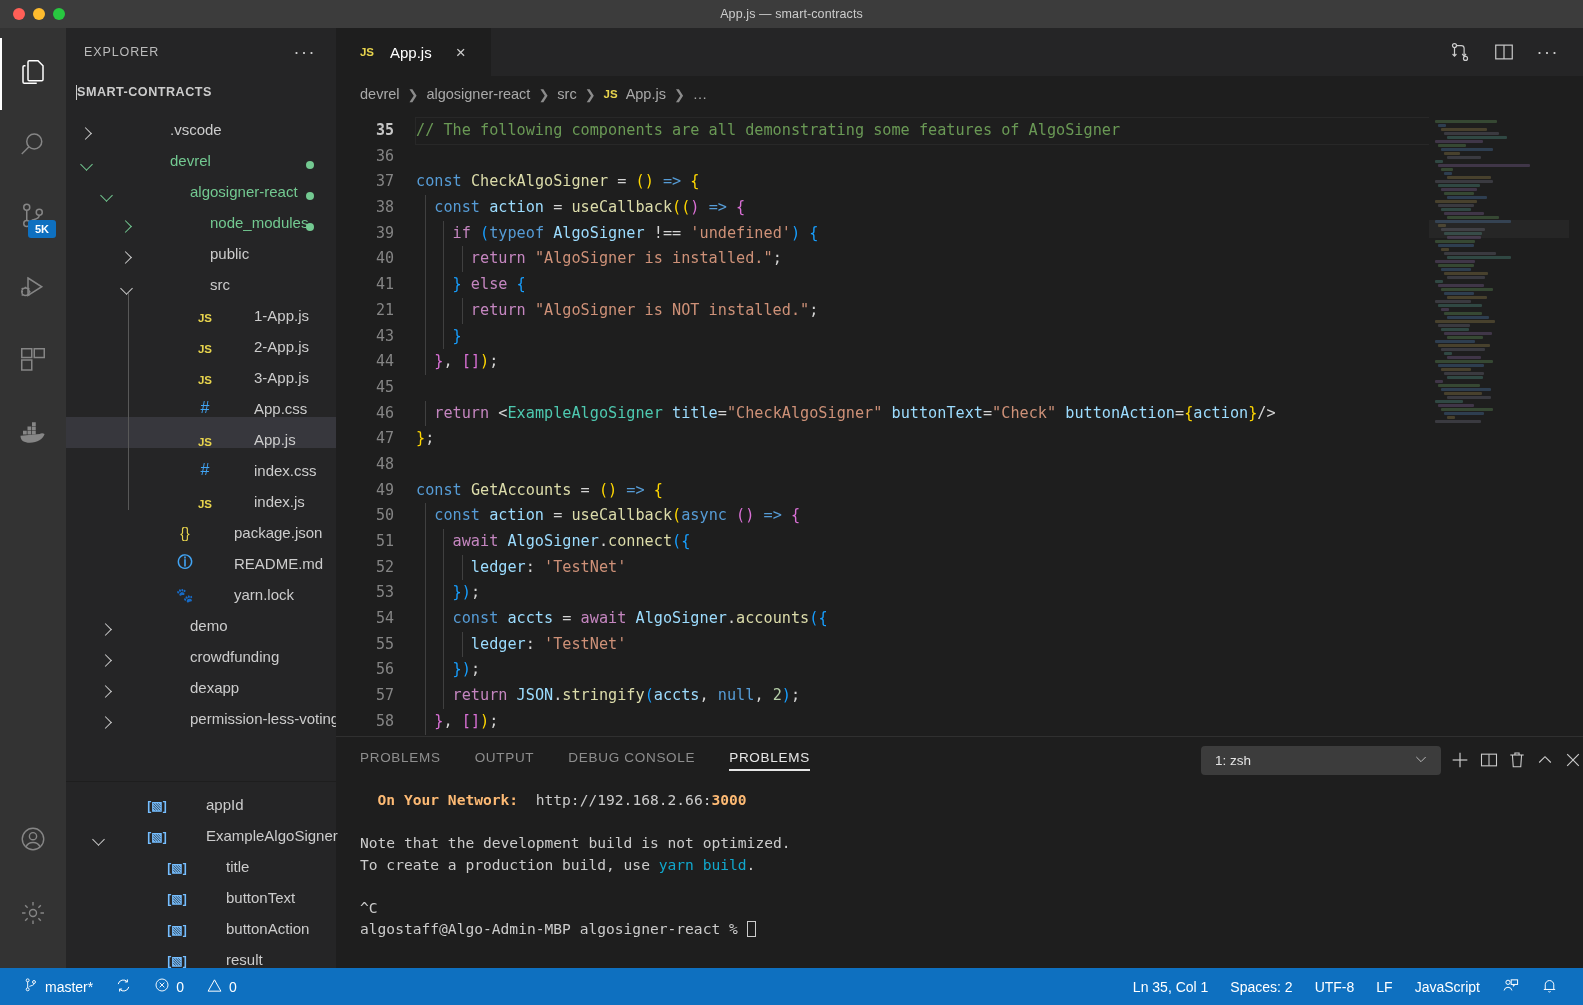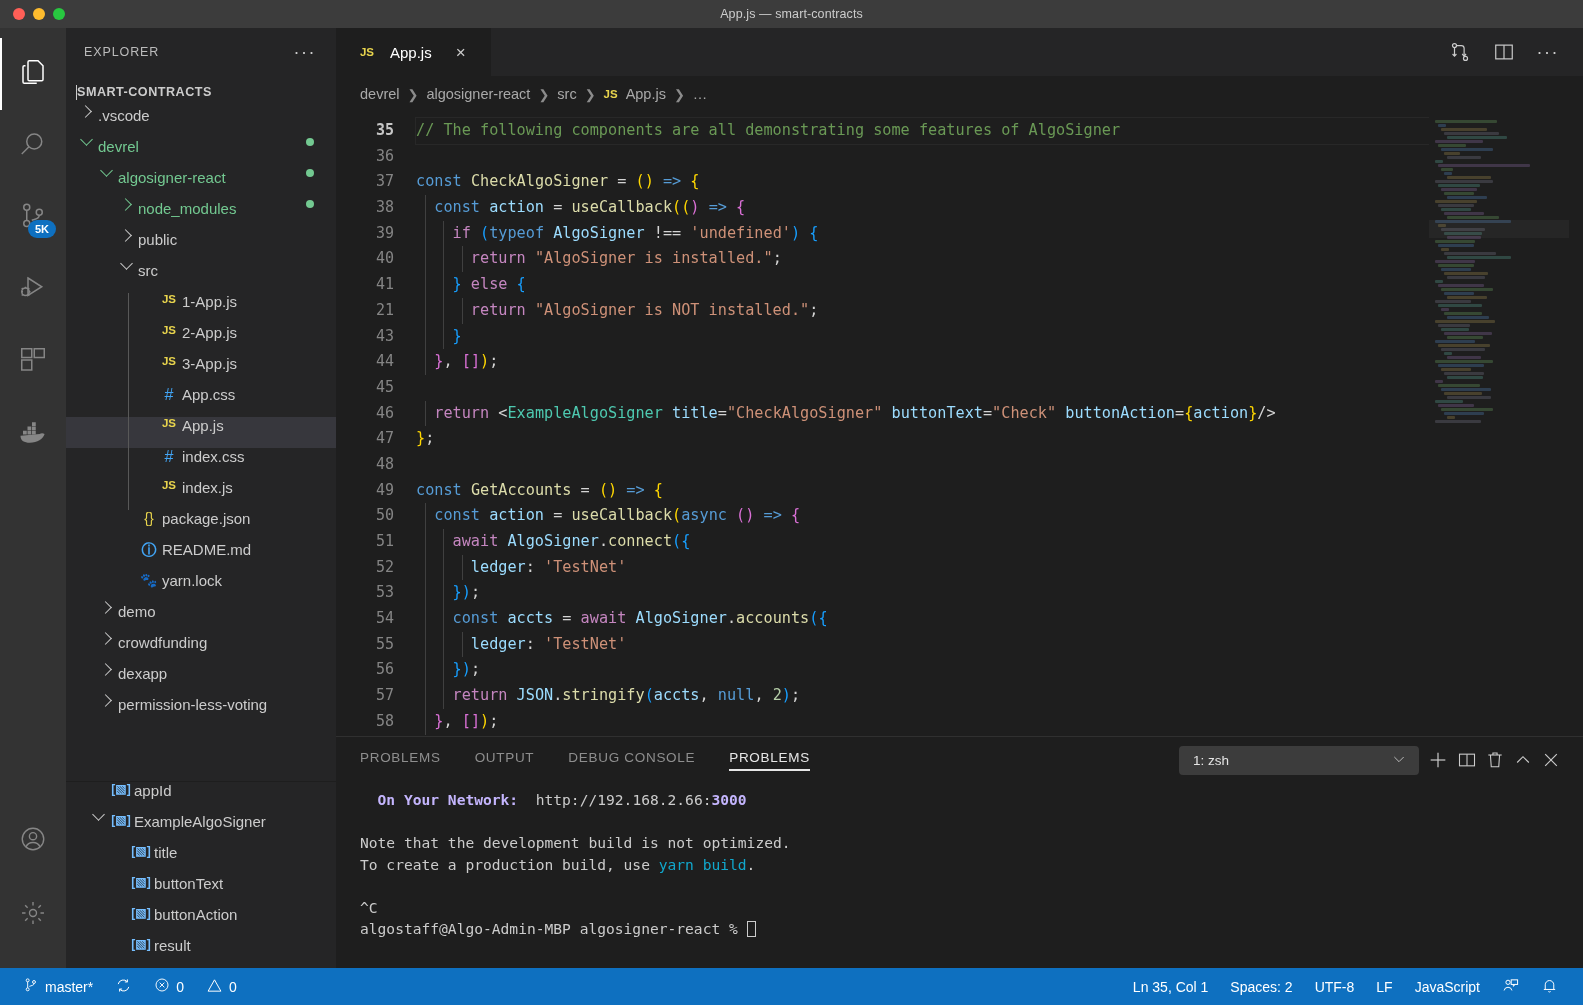--- a/index.html
+++ b/index.html
@@ -40,41 +40,41 @@
     position:relative; cursor:pointer;
   }
   .act-item svg { stroke:#868686; fill:none; stroke-width:1.2; }
   .act-item.active svg { stroke:#ffffff; }
   .act-item.active::before {
     content:""; position:absolute; left:0; top:0; bottom:0; width:2px; background:#ffffff;
   }
   .act-item.filled svg { fill:#868686; stroke:none; }
   .badge {
     position:absolute; right:10px; bottom:16px; background:#0e70c0; color:#fff;
-    font-size:11px; font-weight:700; border-radius:9px; padding:1px 7px; line-height:16px;
+    font-size:11px; font-weight:700; border-radius:3px; padding:1px 7px; line-height:16px;
   }
   .act-bottom .act-item { height:74px; }
 
   
   .sidebar { width:270px; flex:0 0 270px; background:#252526; display:flex; flex-direction:column; min-height:0; }
   .sb-header {
     height:48px; display:flex; align-items:center; justify-content:space-between;
     padding:0 20px 0 18px; flex:0 0 48px;
   }
   .sb-title { font-size:12.5px; letter-spacing:.9px; color:#bbbbbb; }
   .dots { color:#cccccc; font-size:18px; letter-spacing:1.5px; line-height:10px; cursor:pointer; }
 
   .tree { flex:1 1 auto; overflow:hidden; padding-bottom:2px; }
   .section-head {
     display:flex; align-items:center; height:31px; font-size:12.6px; font-weight:700;
     letter-spacing:.5px; color:#cccccc; padding-left:10px; cursor:pointer;
   }
   .row {
-    display:flex; align-items:flex-start; height:31px; font-size:15px; color:#cccccc;
-    cursor:pointer; position:relative; white-space:nowrap;
+    display:flex; align-items:flex-end; height:31px; font-size:15px; color:#cccccc;
+    cursor:pointer; position:relative; white-space:nowrap;gap:36px;
   }
   .row.selected { background:#37373d; }
   .row .twisty { width:20px; flex:0 0 20px; display:flex; align-items:center; justify-content:center; }
   .chev { width:9px; height:9px; border-right:1.6px solid #cccccc; border-bottom:1.6px solid #cccccc; }
   .chev.right { transform:rotate(-45deg); margin-left:-2px; }
   .chev.down  { transform:rotate(45deg); margin-top:-3px; }
   .ficon { width:26px; flex:0 0 26px; text-align:center; font-size:12.5px; font-weight:700; }
   .ficon.js { color:#e8d44d; font-size:11.5px; }
   .ficon.css { color:#42a5f5; font-size:16px; font-weight:400; }
   .ficon.json { color:#e8d44d; font-size:14px; font-weight:400; }
@@ -152,34 +152,34 @@
   .panel { height:232px; flex:0 0 232px; background:#1e1e1e; display:flex; flex-direction:column; border-top:1px solid #303030; }
   .panel-head { height:46px; flex:0 0 46px; display:flex; align-items:center; padding-left:24px; }
   .p-tab {
     font-size:13.5px; letter-spacing:.7px; color:#8e8e8e; margin-right:34px; cursor:pointer;
     position:relative; padding-bottom:6px;
   }
   .p-tab.active { color:#e7e7e7; }
   .p-tab.active::after {
     content:""; position:absolute; left:0; right:0; bottom:0; height:1.5px; background:#e7e7e7;
   }
-  .panel-actions { margin-left:auto; display:flex; align-items:center; gap:8px; padding-right:22px; }
+  .panel-actions { margin-left:auto; display:flex; align-items:center; gap:8px; }
   .term-select {
     background:#3c3c3c; border-radius:4px; height:29px; width:240px;
     display:flex; align-items:center; justify-content:space-between; padding:0 12px 0 14px;
     font-size:13.5px; color:#e4e4e4; cursor:pointer;
   }
   .panel-actions svg { stroke:#cccccc; fill:none; stroke-width:1.3; }
   .pa-btn { cursor:pointer; display:flex; align-items:center; }
 
   .term-body {
     flex:1 1 auto; padding:6px 0 0 24px; font-family:"DejaVu Sans Mono", monospace;
     font-size:14.6px; line-height:21.5px; color:#cccccc; overflow:hidden; white-space:pre;
   }
-  .term-bold { font-weight:700; color:#c4b5fd; }
+  .term-bold { font-weight:700; color:#fdba74; }
   .term-cyan { color:#11a8cd; }
   .cursor-blk { display:inline-block; width:9px; height:16px; border:1px solid #cccccc; vertical-align:-3px; }
 
   
   .statusbar {
     height:37px; flex:0 0 37px; background:#0e70c0; display:flex; align-items:center;
     color:#ffffff; font-size:14px; padding:0 14px 0 12px;
   }
   .sb-item { display:flex; align-items:center; gap:6px; padding:0 11px; height:37px; cursor:pointer; }
   .sb-right { margin-left:auto; display:flex; align-items:center; }

